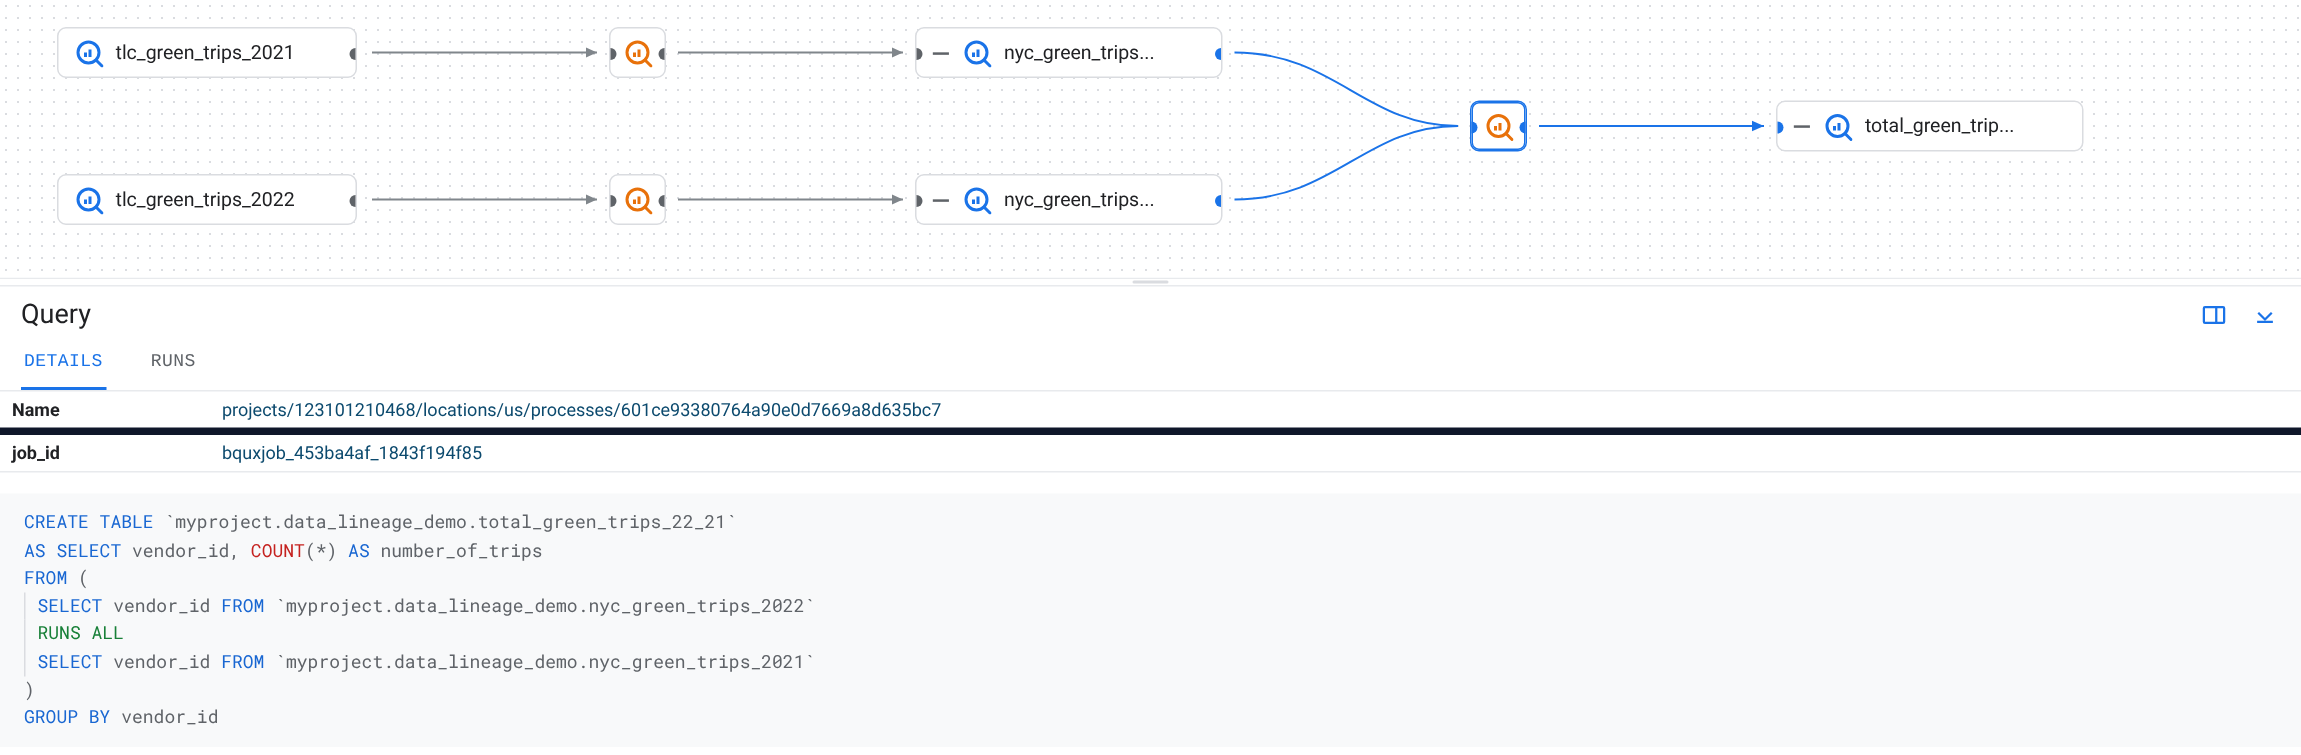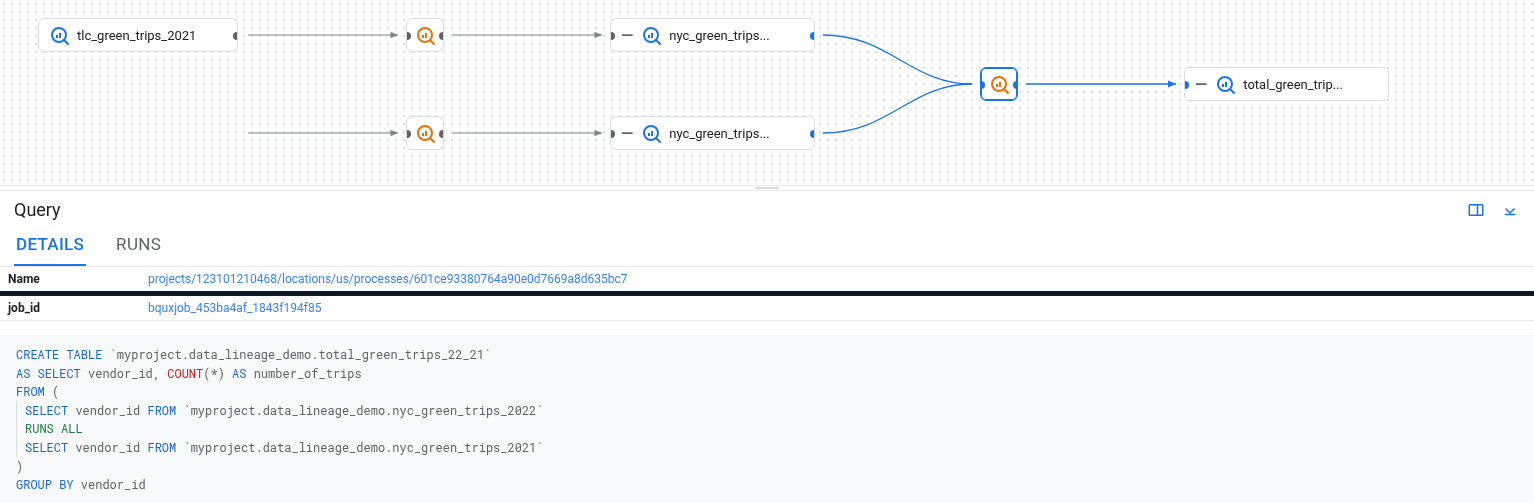--- a/index.html
+++ b/index.html
@@ -45,29 +45,29 @@
 .resize-grip { width: 24px; height: 2px; background: #dadce0; border-radius: 1px; }
 
 
 .panel-header { display: flex; align-items: center; justify-content: space-between; padding: 8px 14px 4px 14px; }
 .panel-title { font-size: 18px; font-weight: 400; color: #202124; }
 .panel-actions { display: flex; gap: 14px; align-items: center; }
 .icon-btn { width: 20px; height: 20px; display: inline-flex; align-items: center; justify-content: center; color: #1a73e8; cursor: pointer; }
 
 
 .tabs { display: flex; gap: 28px; padding: 0 14px; border-bottom: 1px solid #e8eaed; }
-.tab { padding: 10px 2px; font-size: 17px; letter-spacing: 0.3px; color: #5f6368; cursor: pointer; border-bottom: 2px solid transparent; }
+.tab { padding: 10px 2px; font-size: 12px; letter-spacing: 0.3px; color: #5f6368; cursor: pointer; border-bottom: 2px solid transparent; font-family: Liberation Mono, monospace; }
 .tab.active { color: #1a73e8; border-bottom-color: #1a73e8; font-weight: 500; }
 
 
 .details { border-bottom: 1px solid #e8eaed; }
 .detail-row { display: flex; border-bottom: 5px solid #0f172a; font-size: 12px; }
 .detail-row:last-child { border-bottom: none; justify-content: flex-end; }
 .detail-key { width: 140px; padding: 5px 8px; font-weight: 700; color: #202124; }
-.detail-val { flex: 1; padding: 5px 8px; color: #3b82f6; }
+.detail-val { flex: 1; padding: 5px 8px; color: #0c4a6e; }
 
 
 .code-block { background: #f8f9fa; padding: 10px 16px; font-family: "Roboto Mono", Menlo, Consolas, monospace; font-size: 12px; line-height: 1.55; color: #5f6368; white-space: pre; margin-top: 14px; }
 .kw { color: #1967d2; }
 .fn { color: #c5221f; }
 .kw2 { color: #188038; }
 .indent-line { border-left: 1px solid #dadce0; padding-left: 8px; display: inline-block; }
 </style>
 </head>
 <body>
@@ -136,20 +136,29 @@
     <span class="dash">—</span>
     <span class="bq-icon">
         <svg>
           <use href="#bq-blue"></use>
         </svg>
       </span>
     <span class="label">nyc_green_trips...</span>
     <span class="port blue" style="right:-4px; top:13px;"></span>
   </div>
 
+  <div class="node" style="left:38px; top:116px; width:200px;">
+    <span class="bq-icon">
+        <svg>
+          <use href="#bq-blue"></use>
+        </svg>
+      </span>
+    <span class="label">tlc_green_trips_2022</span>
+    <span class="port" style="right:-4px; top:13px;"></span>
+  </div>
 
   <div class="node small" style="left:406px; top:116px; width:38px;">
     <span class="port" style="left:-4px; top:13px;"></span>
     <span class="bq-icon">
         <svg>
           <use href="#bq-orange"></use>
         </svg>
       </span>
     <span class="port" style="right:-4px; top:13px;"></span>
   </div>

